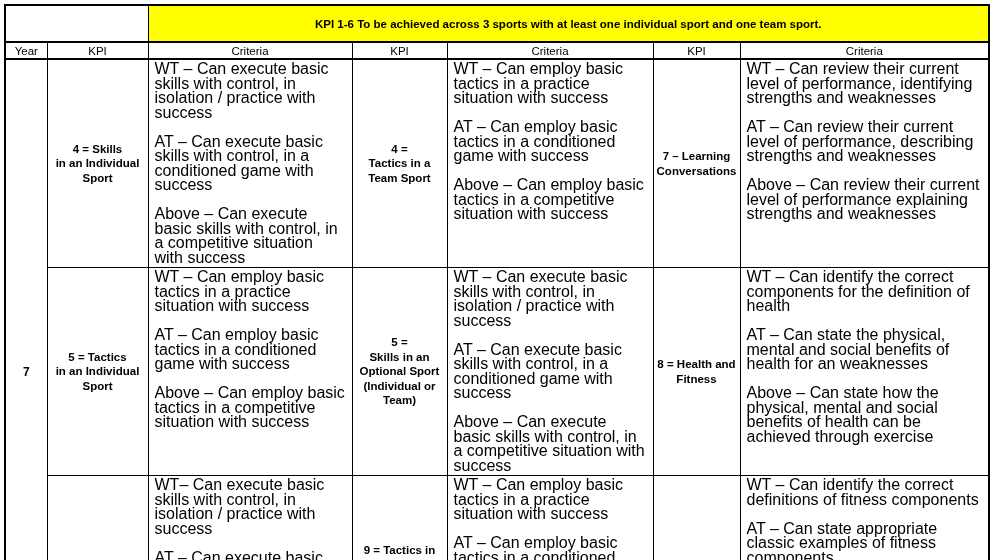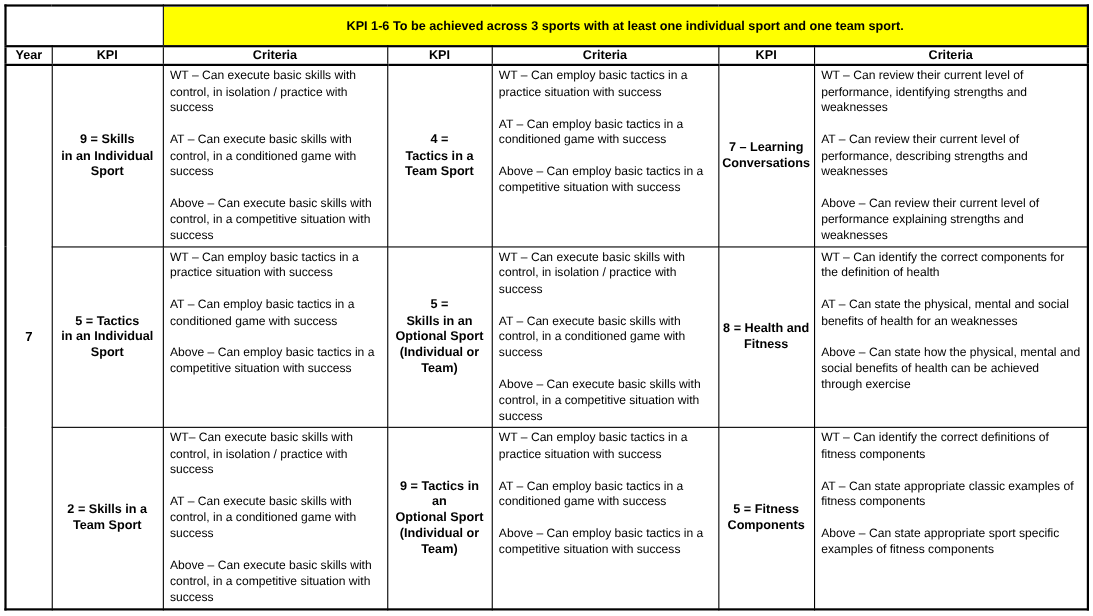--- a/index.html
+++ b/index.html
@@ -38,21 +38,21 @@
     font-size: 11.5px;
     text-align: center;
     padding: 2px 6px;
   }
   td.banner-spacer {
     background: #ffffff;
   }
   
   tr.header-row td {
     height: 17px;
-    font-weight: bold;
+    font-weight: normal;
     font-size: 11.5px;
     text-align: center;
     border-bottom: 2px solid #000;
     padding: 1px 2px;
   }
   
   tr.body-row td {
     height: 161px;
   }
   td.year-cell {
@@ -64,21 +64,21 @@
   td.kpi-cell {
     font-weight: bold;
     font-size: 11.5px;
     line-height: 14.5px;
     text-align: center;
     vertical-align: middle;
     white-space: pre-line;
     padding: 2px 3px;
   }
   td.criteria-cell {
-    font-size: 11px;
+    font-size: 16px;
     line-height: 14.5px;
     text-align: left;
     vertical-align: top;
     white-space: pre-line;
     padding: 2px 6px 2px 6px;
     margin-top: 32px;
   }
 </style>
 </head>
 <body>
@@ -106,21 +106,21 @@
       <td>KPI</td>
       <td>Criteria</td>
       <td>KPI</td>
       <td>Criteria</td>
       <td>KPI</td>
       <td>Criteria</td>
     </tr>
 
     <tr class="body-row">
       <td class="year-cell" rowspan="3">7</td>
-      <td class="kpi-cell">9 = Skills
+      <td class="kpi-cell">4 = Skills
 in an Individual
 Sport</td>
       <td class="criteria-cell">WT – Can execute basic skills with control, in isolation / practice with success
 
 AT – Can execute basic skills with control, in a conditioned game with success
 
 Above – Can execute basic skills with control, in a competitive situation with success</td>
       <td class="kpi-cell">4 =
 Tactics in a
 Team Sport</td>

